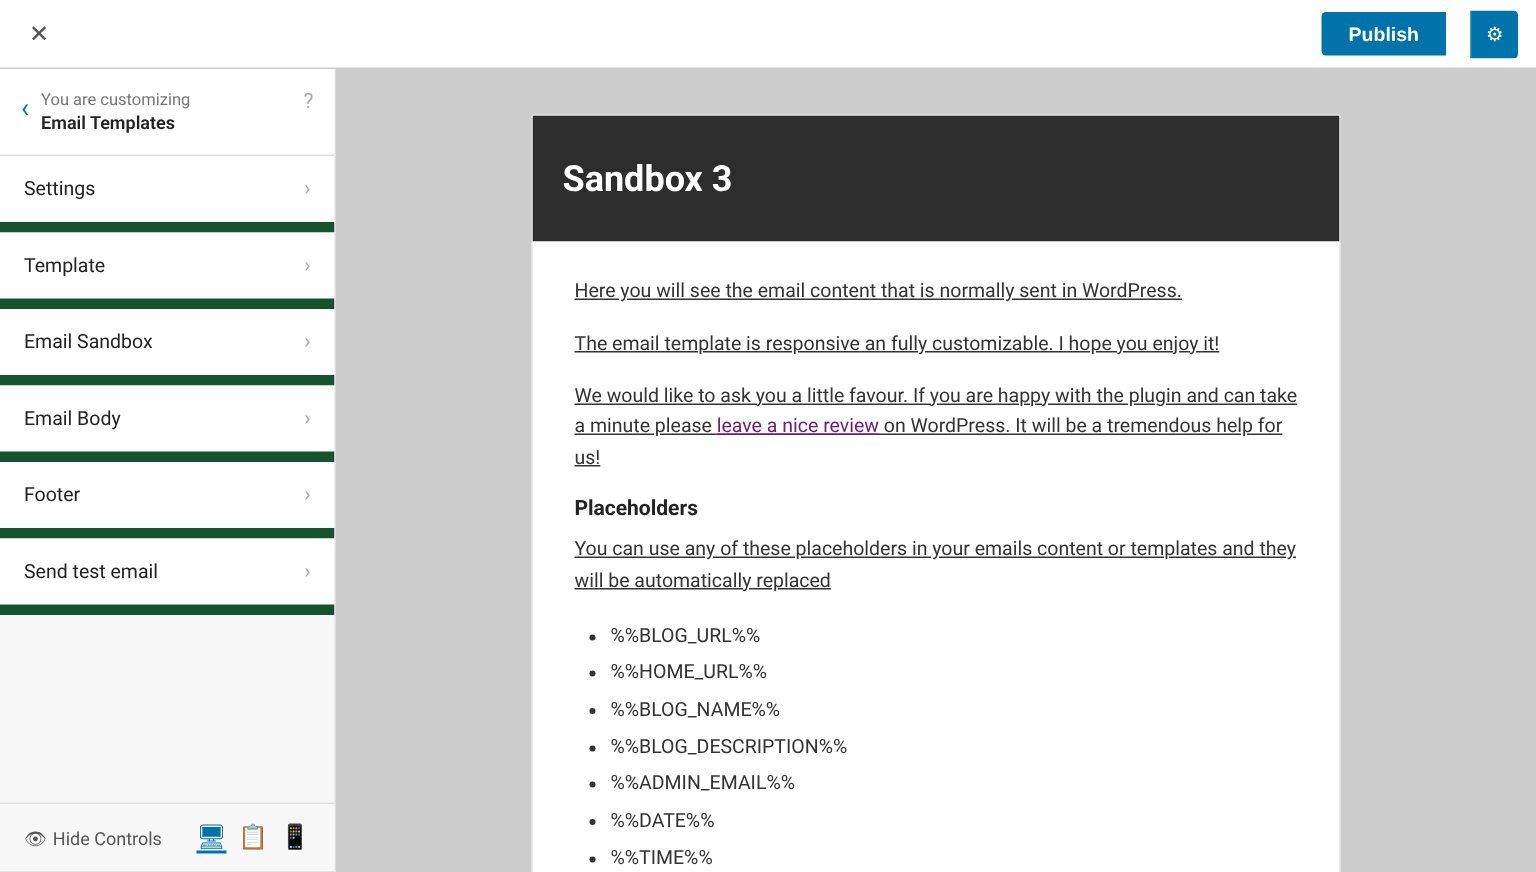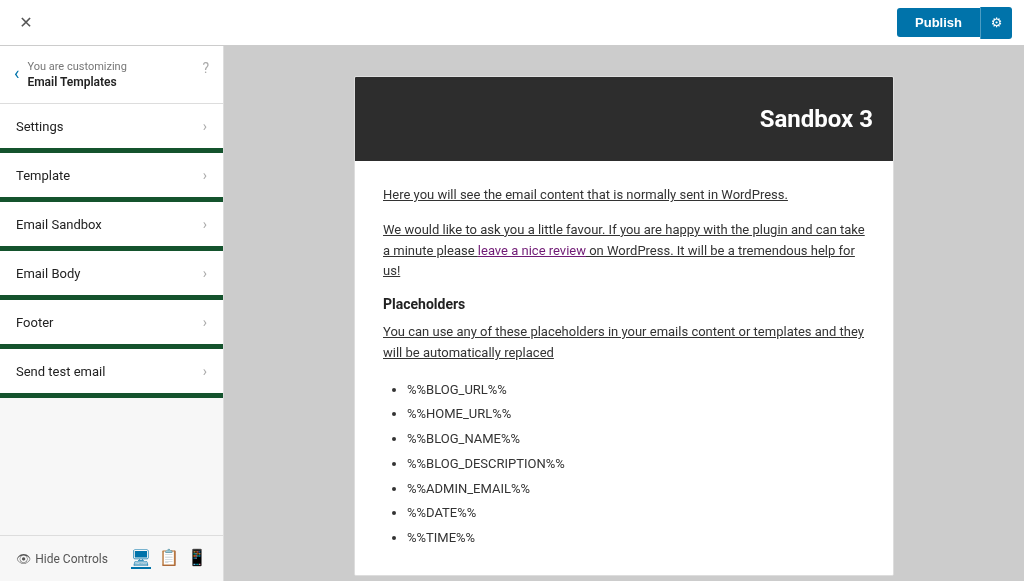--- a/index.html
+++ b/index.html
@@ -31,21 +31,21 @@
       align-items: center;
       justify-content: center;
       cursor: pointer;
       color: #555;
       font-size: 16px;
     }
     .publish-group {
       display: flex;
       align-items: center;
       margin-left: auto;
-      gap: 0;
+      gap: 16px;
     }
     .publish-btn {
       background: #0073aa;
       color: #fff;
       border: none;
       padding: 7px 18px;
       font-size: 13px;
       font-weight: 600;
       cursor: pointer;
       border-radius: 3px 0 0 3px;
@@ -116,21 +116,21 @@
 
     .sidebar-nav {
       flex: 1;
       overflow-y: auto;
     }
     .nav-item {
       display: flex;
       align-items: center;
       justify-content: space-between;
       padding: 14px 16px;
-      border-bottom: 5px solid #14532d;
+      border-bottom: 7px solid #14532d;
       background: #fff;
       cursor: pointer;
       font-size: 13px;
       color: #222;
     }
     .nav-item .chevron {
       color: #aaa;
       font-size: 14px;
     }
 
@@ -180,21 +180,21 @@
       background: #f0f0f0;
       border: 1px solid #ddd;
       width: 540px;
       border-radius: 2px;
       overflow: hidden;
     }
 
     .email-header-block {
       background: #2d2d2d;
       padding: 28px 20px;
-      text-align: right;
+      text-align: left;
     }
     .email-header-title {
       color: #fff;
       font-size: 24px;
       font-weight: 700;
     }
 
     .email-body-block {
       background: #fff;
       padding: 24px 28px;
@@ -290,20 +290,21 @@
 
   <div class="content-area">
     <div class="email-preview">
 
       <div class="email-header-block">
         <div class="email-header-title">Sandbox 3</div>
       </div>
 
       <div class="email-body-block">
         <p class="email-para">Here you will see the email content that is normally sent in WordPress.</p>
+        <p class="email-para">The email template is responsive an fully customizable. I hope you enjoy it!</p>
         <p class="email-para">
           <span>We would like to ask you a little favour. If you are happy with the plugin and can take a minute please </span><a class="email-link" href="#">leave a nice review</a><span> on WordPress. It will be a tremendous help for us!</span>
         </p>
         <p class="placeholders-heading">Placeholders</p>
         <p class="email-para">You can use any of these placeholders in your emails content or templates and they will be automatically replaced</p>
         <ul class="placeholder-list">
 
         <li>%%BLOG_URL%%</li>
             <li>%%HOME_URL%%</li>
             <li>%%BLOG_NAME%%</li>

